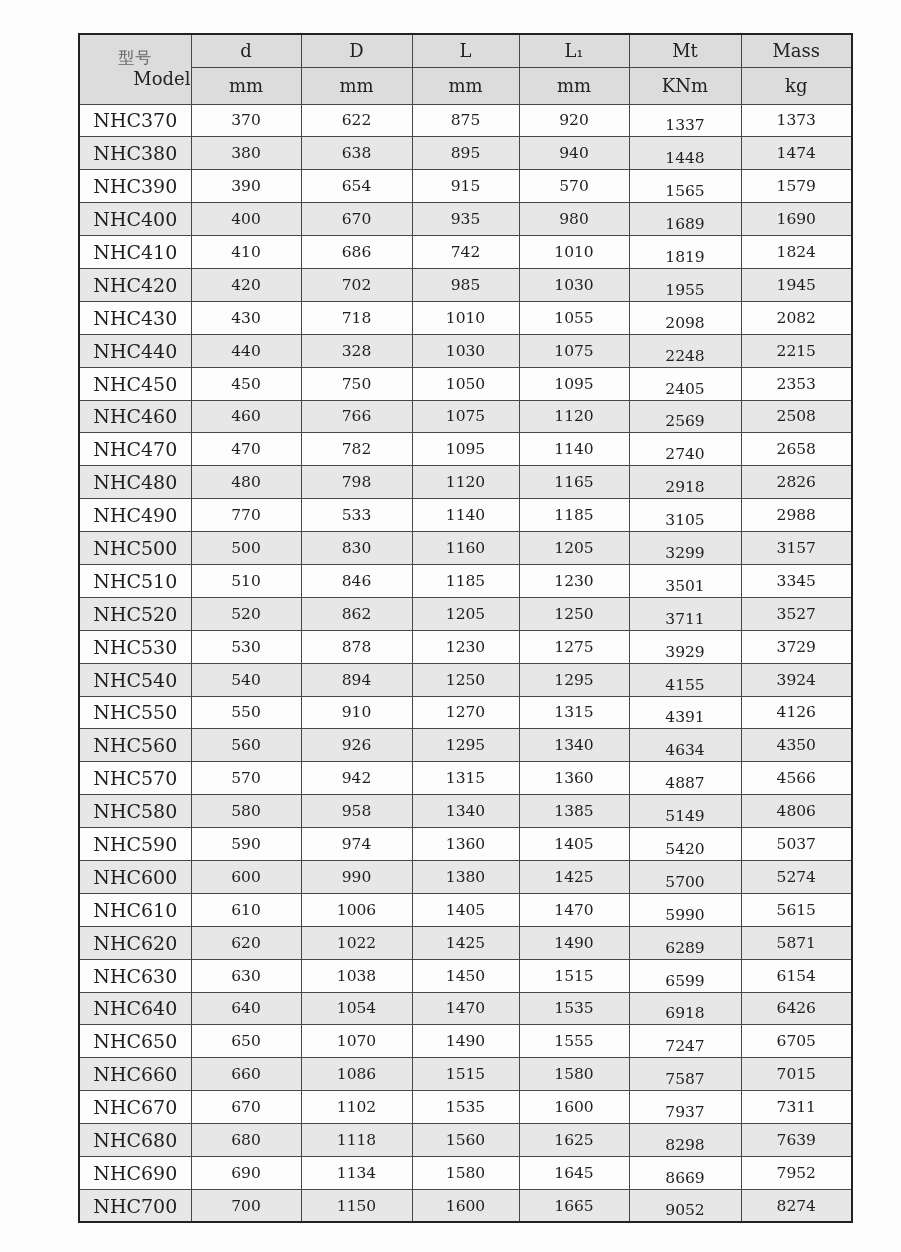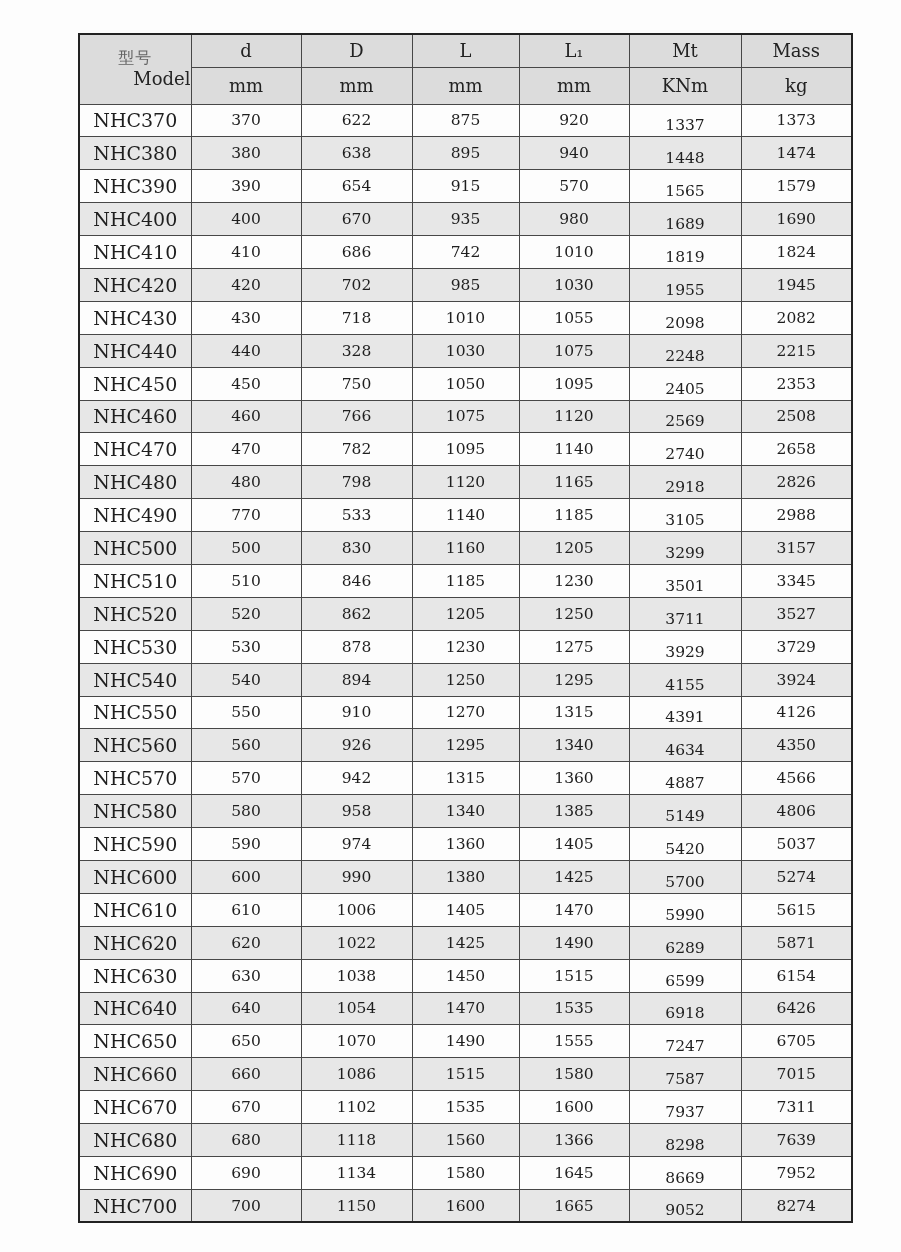--- a/index.html
+++ b/index.html
@@ -398,21 +398,21 @@
           <td>1535</td>
           <td>1600</td>
           <td class="mt-cell">7937</td>
           <td>7311</td>
         </tr>
         <tr>
           <td class="model-cell">NHC680</td>
           <td>680</td>
           <td>1118</td>
           <td>1560</td>
-          <td>1366</td>
+          <td>1625</td>
           <td class="mt-cell">8298</td>
           <td>7639</td>
         </tr>
         <tr>
           <td class="model-cell">NHC690</td>
           <td>690</td>
           <td>1134</td>
           <td>1580</td>
           <td>1645</td>
           <td class="mt-cell">8669</td>

